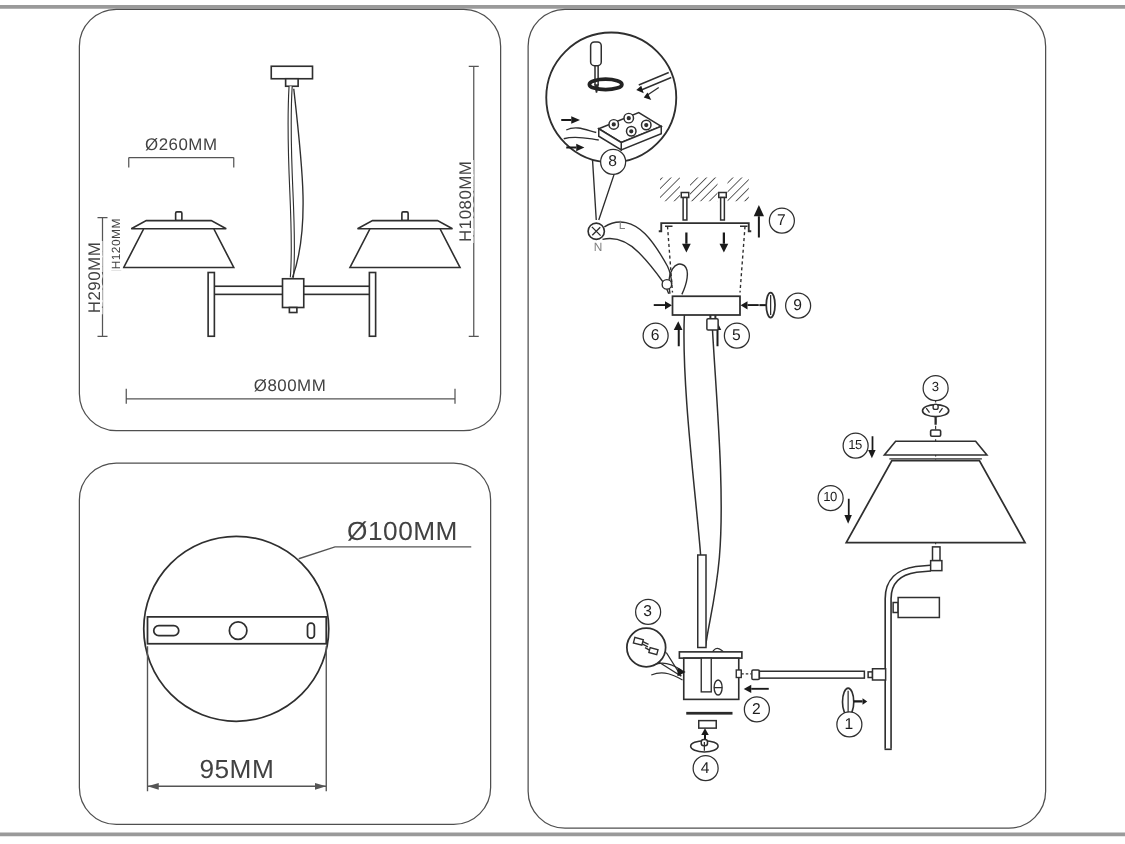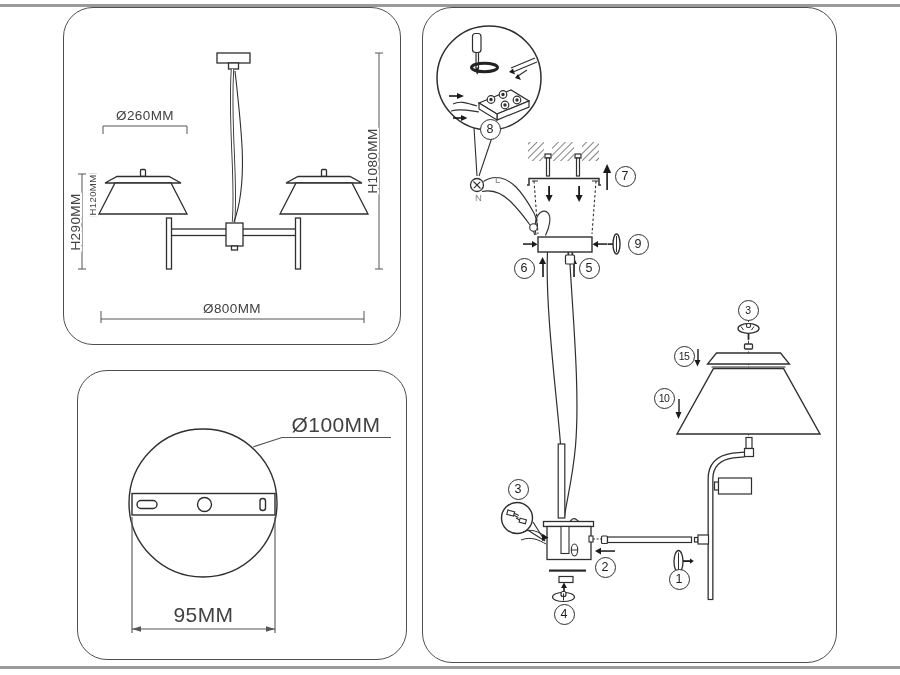--- a/index.html
+++ b/index.html
@@ -7,21 +7,21 @@
     width:900px;height:675px;position:relative;background:#ffffff;
     font-family:"Liberation Sans",sans-serif;overflow:hidden;
   }
   .frame-line{position:absolute;left:0;width:900px;height:3px;background:#9a9a9a;}
   .panel{
     position:absolute;border:1.6px solid #4f4f4f;border-radius:30px;
     background:#ffffff;box-sizing:border-box;
   }
   .panel svg{position:absolute;left:0;top:0;}
   #panel-fixture{left:63px;top:7px;width:338px;height:338px;}
-  #panel-canopy{left:63px;top:370px;width:330px;height:290px;margin-left:14px;}
+  #panel-canopy{left:63px;top:370px;width:330px;height:290px;}
   #panel-assembly{left:422px;top:7px;width:415px;height:656px;}
   .badge{
     position:absolute;width:21px;height:21px;border:1.7px solid #2f2f2f;border-radius:50%;
     background:#fff;box-sizing:border-box;display:flex;align-items:center;justify-content:center;
     font-size:12.5px;color:#1e1e1e;line-height:1;z-index:5;
   }
   .badge.two{font-size:10.5px;letter-spacing:-0.5px;}
   text{font-family:"Liberation Sans",sans-serif;fill:#424242;letter-spacing:0.4px;}
   .dim-lg{font-size:13.5px;}
   .dim-sm{font-size:9.5px;}

